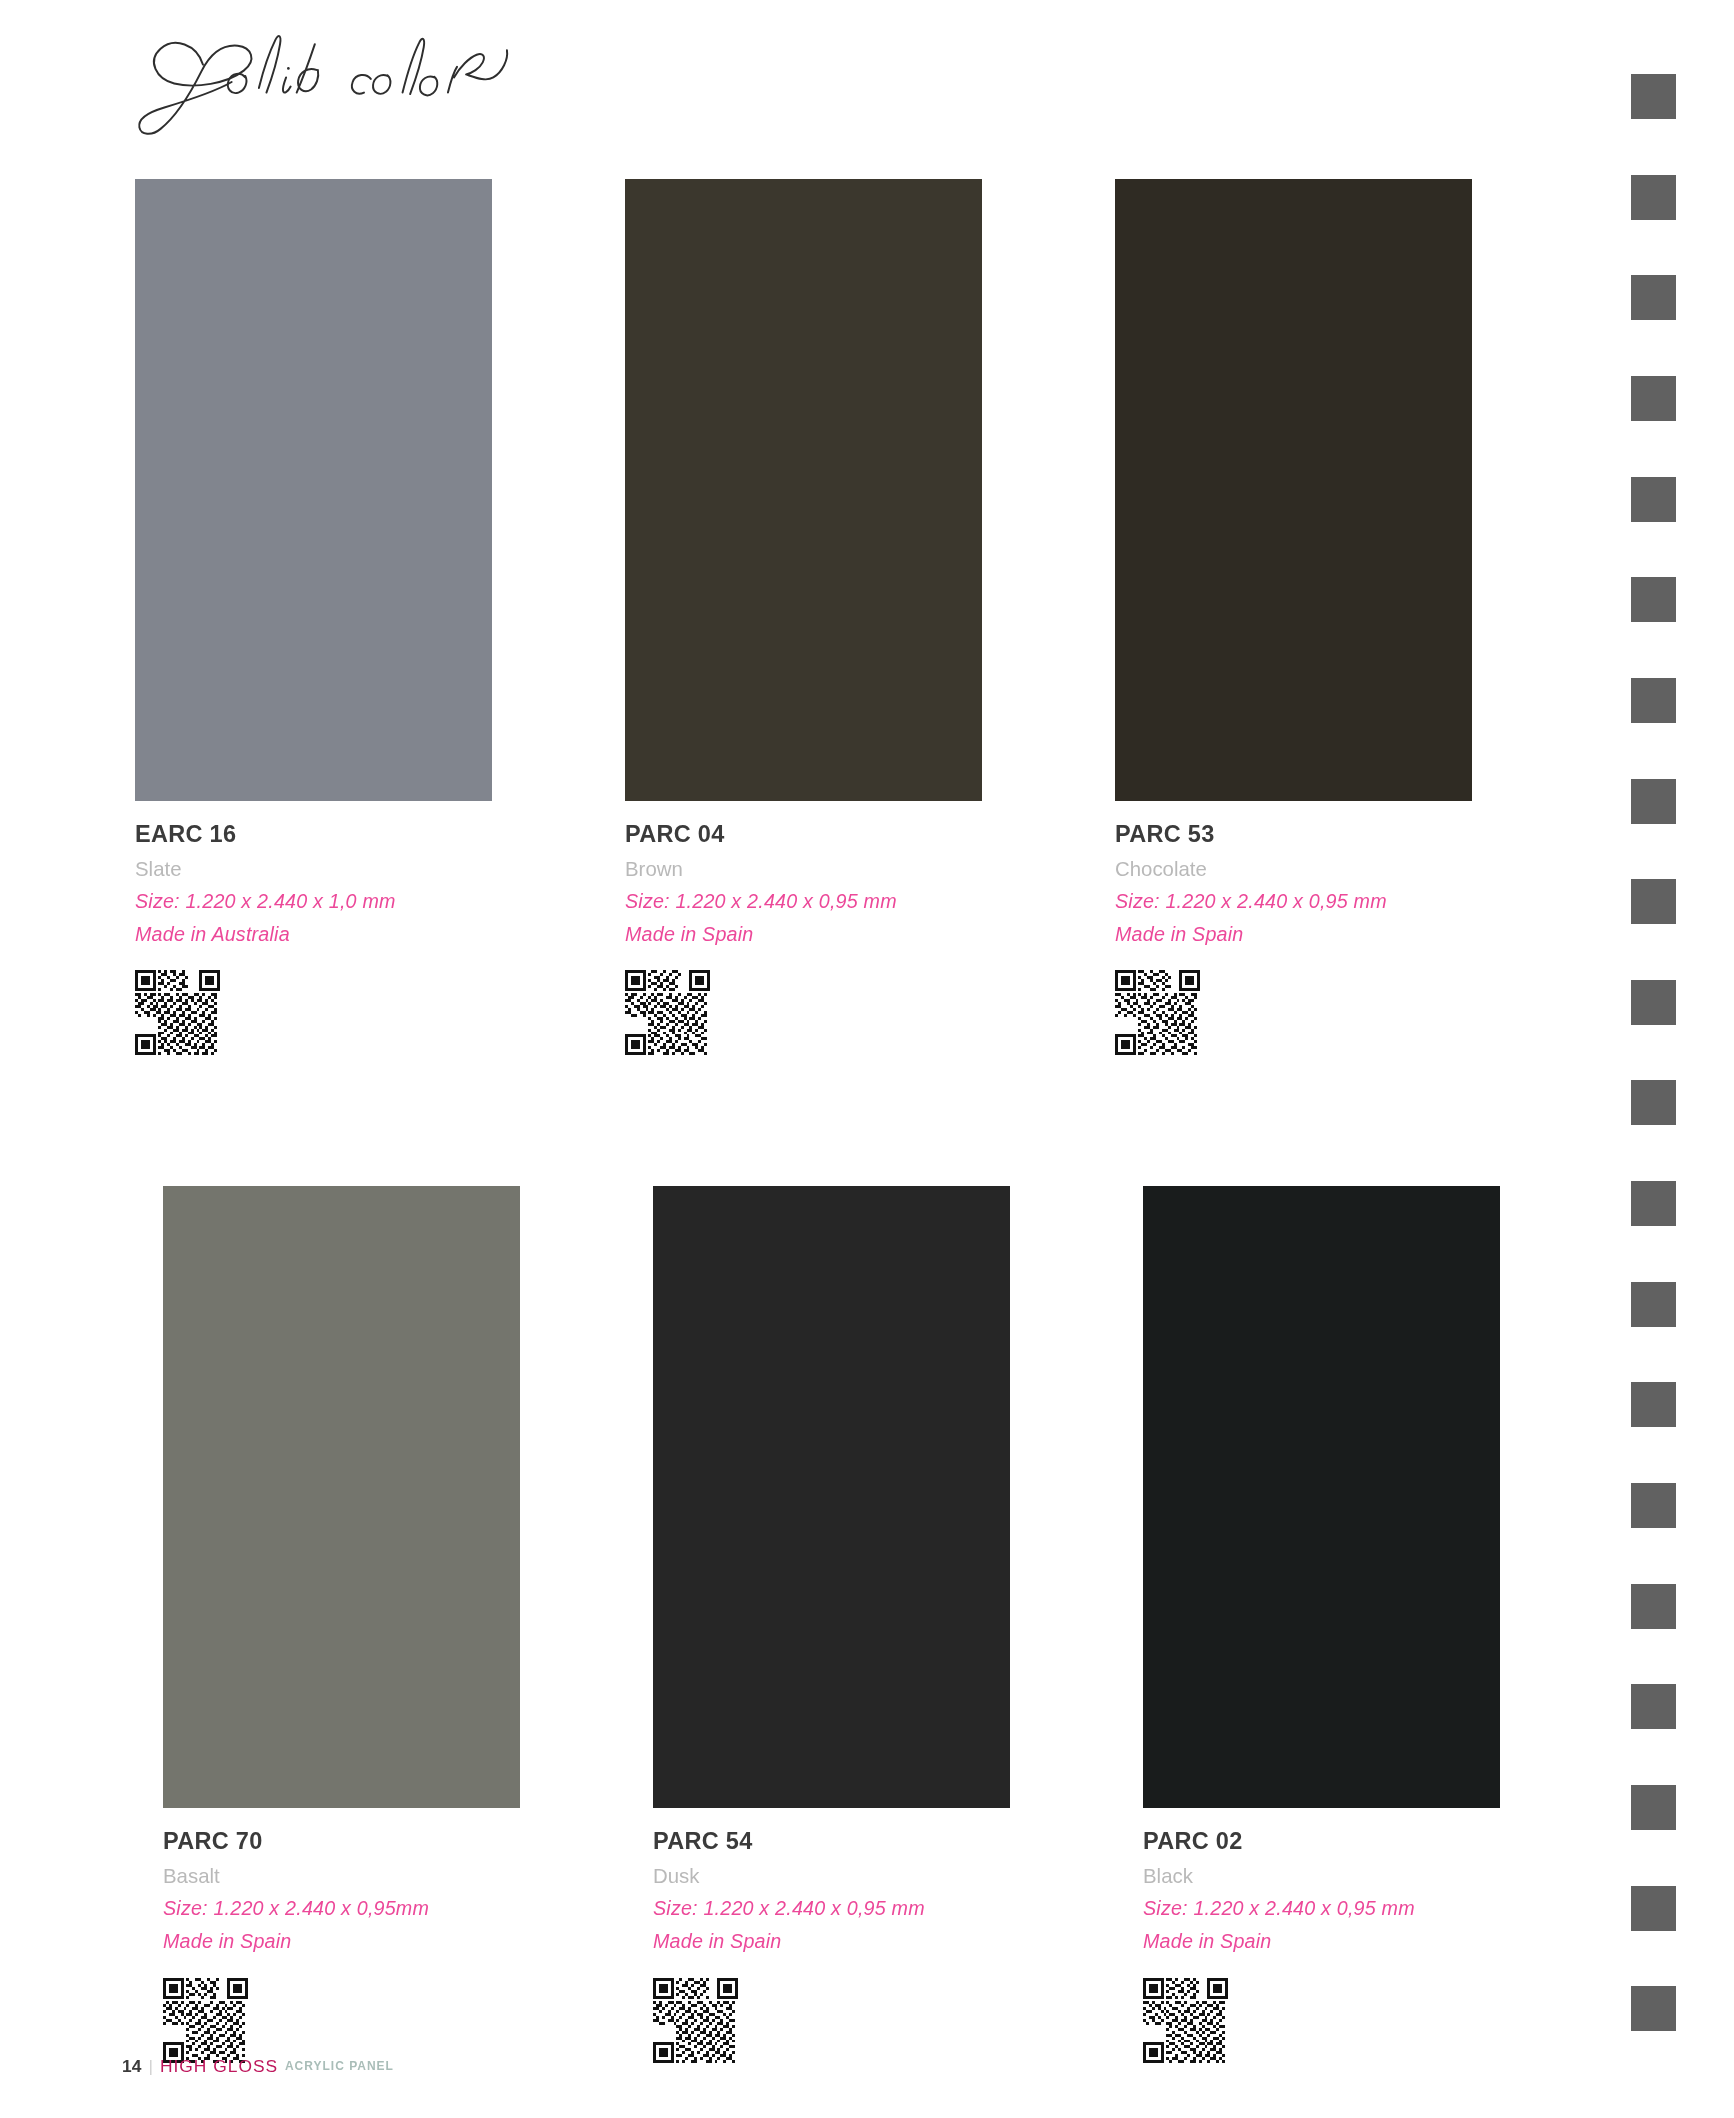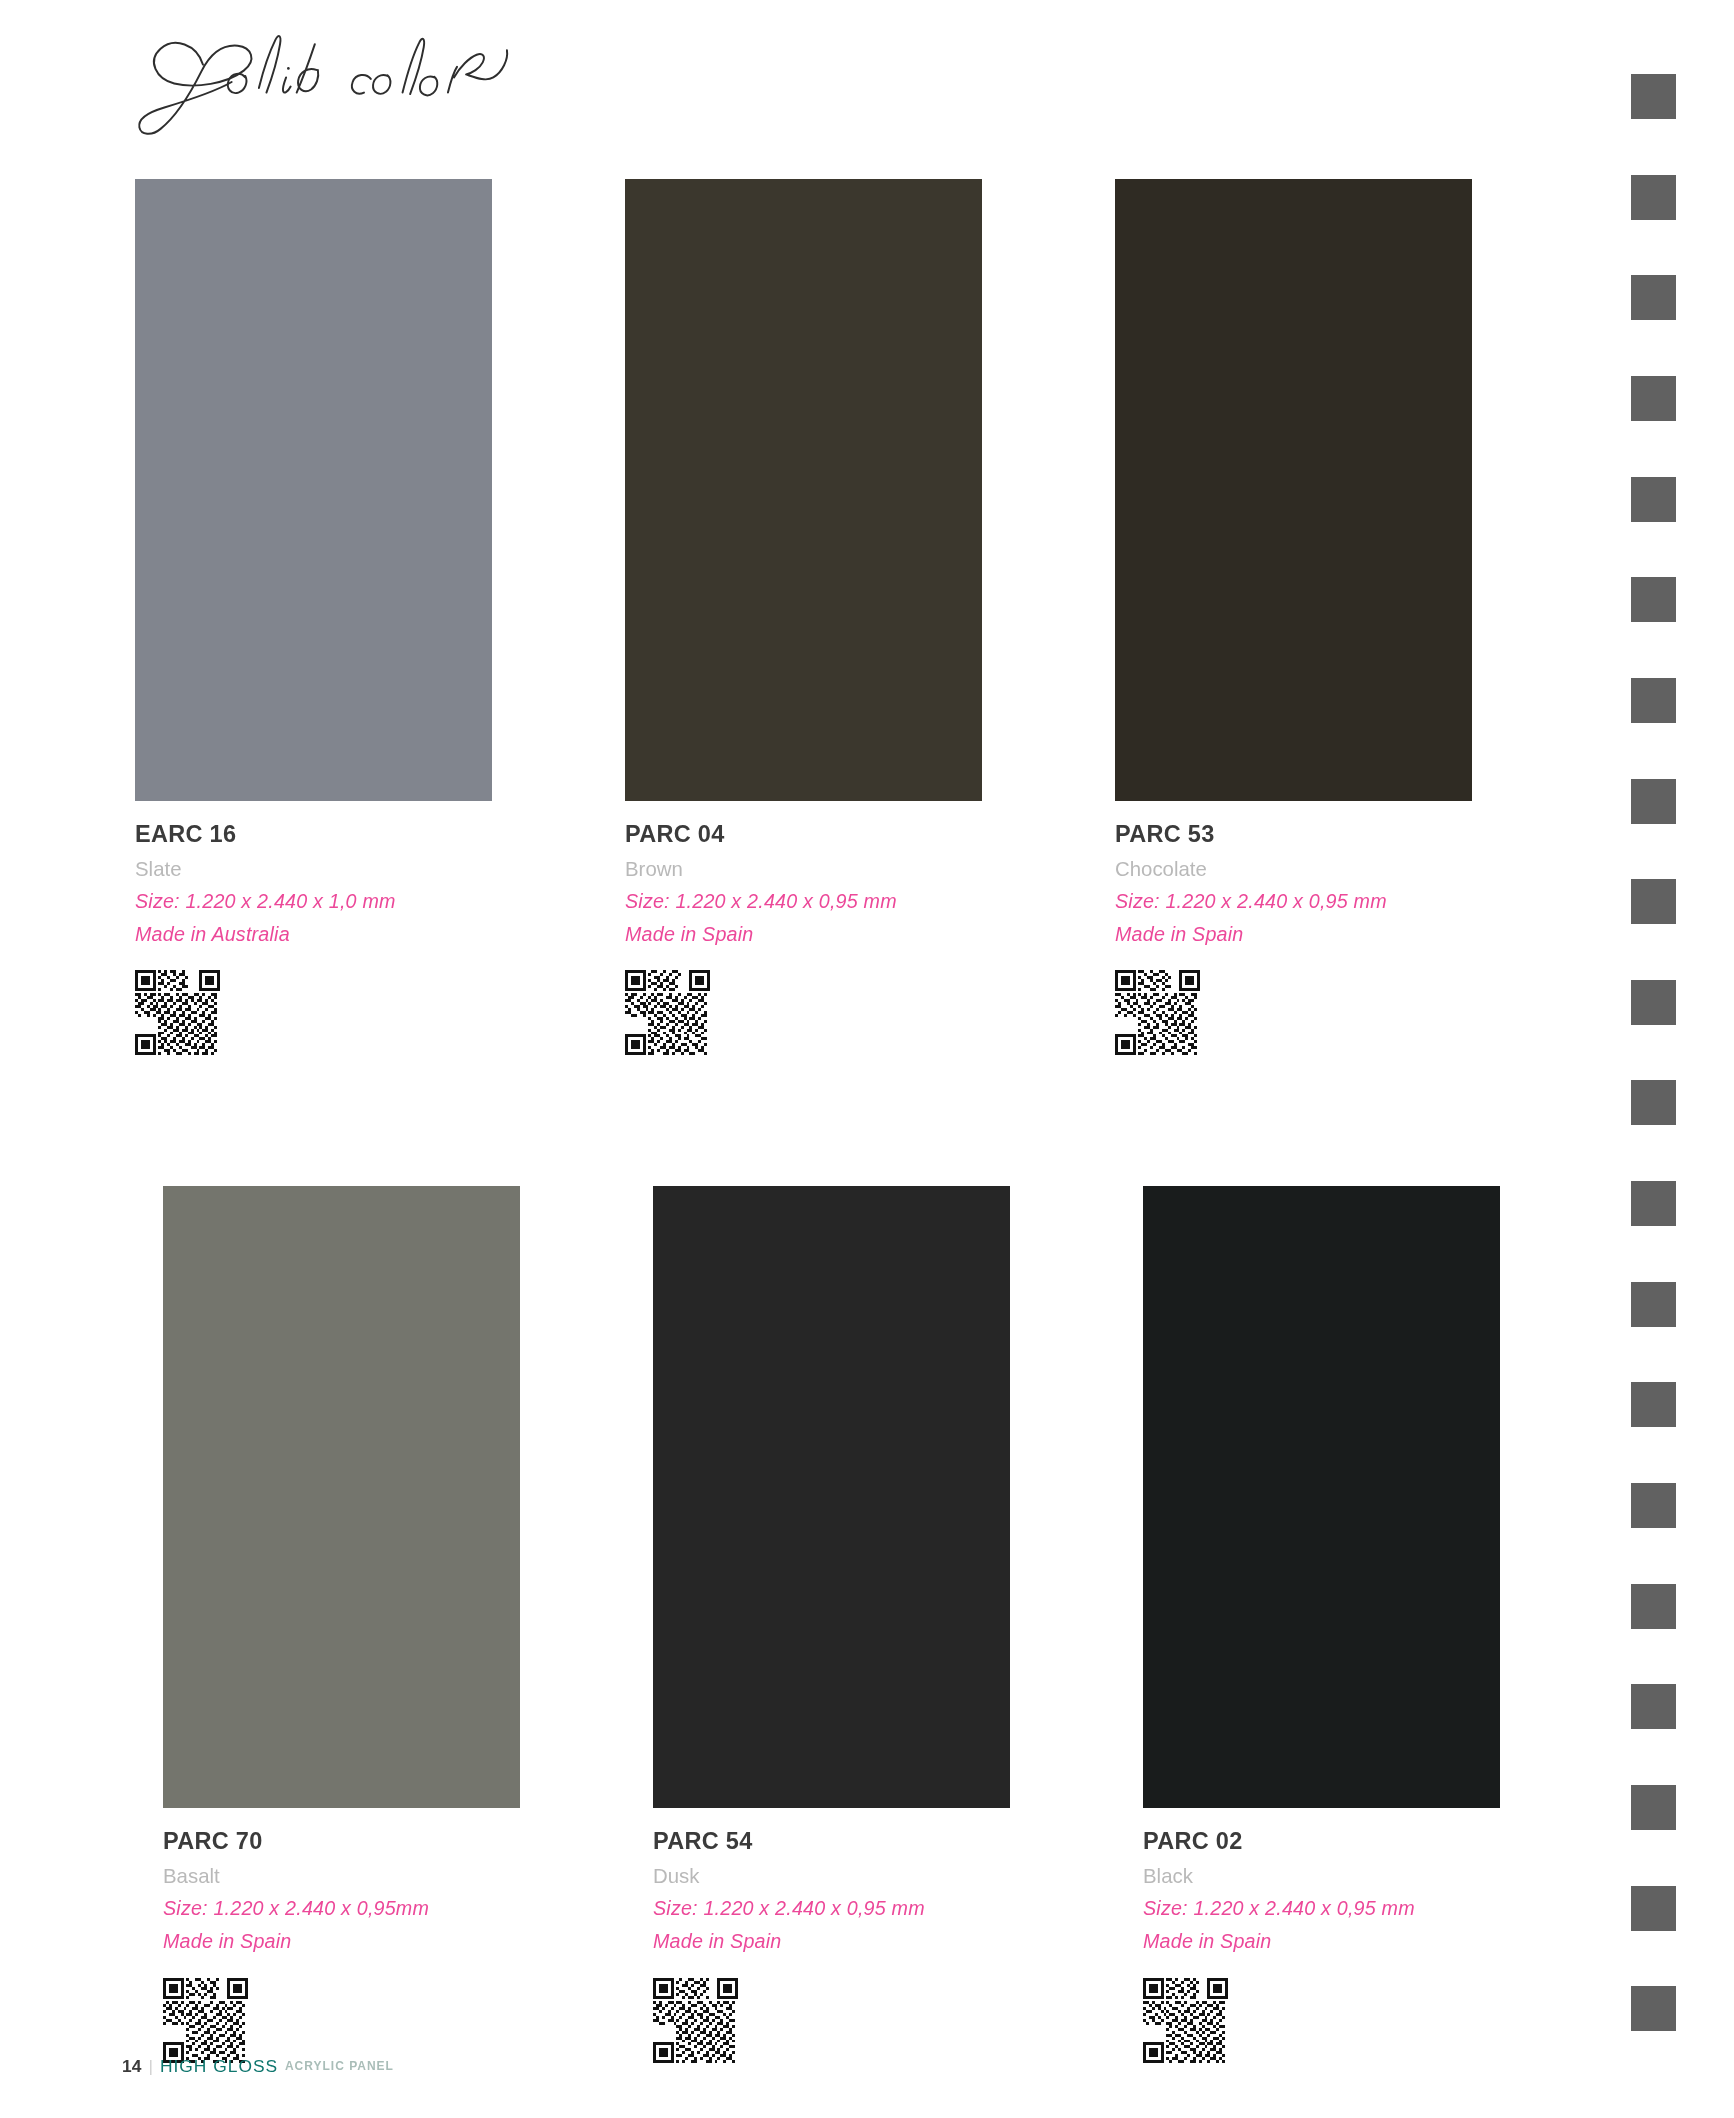--- a/index.html
+++ b/index.html
@@ -136,21 +136,21 @@
     color: #3b3b3b;
     letter-spacing: 0.2px;
   }
   #footer .sep {
     font-size: 17.4px;
     color: #d2d2d2;
     padding: 0 6.8px;
   }
   #footer .ftxt-light {
     font-size: 17.4px;
-    color: #0f766e;
+    color: #be185d;
     letter-spacing: 1px;
   }
   #footer .ftxt-accent {
     font-size: 12px;
     font-weight: bold;
     color: #a9bdb8;
     letter-spacing: 1px;
     padding-left: 6.8px;
   }
 </style>

